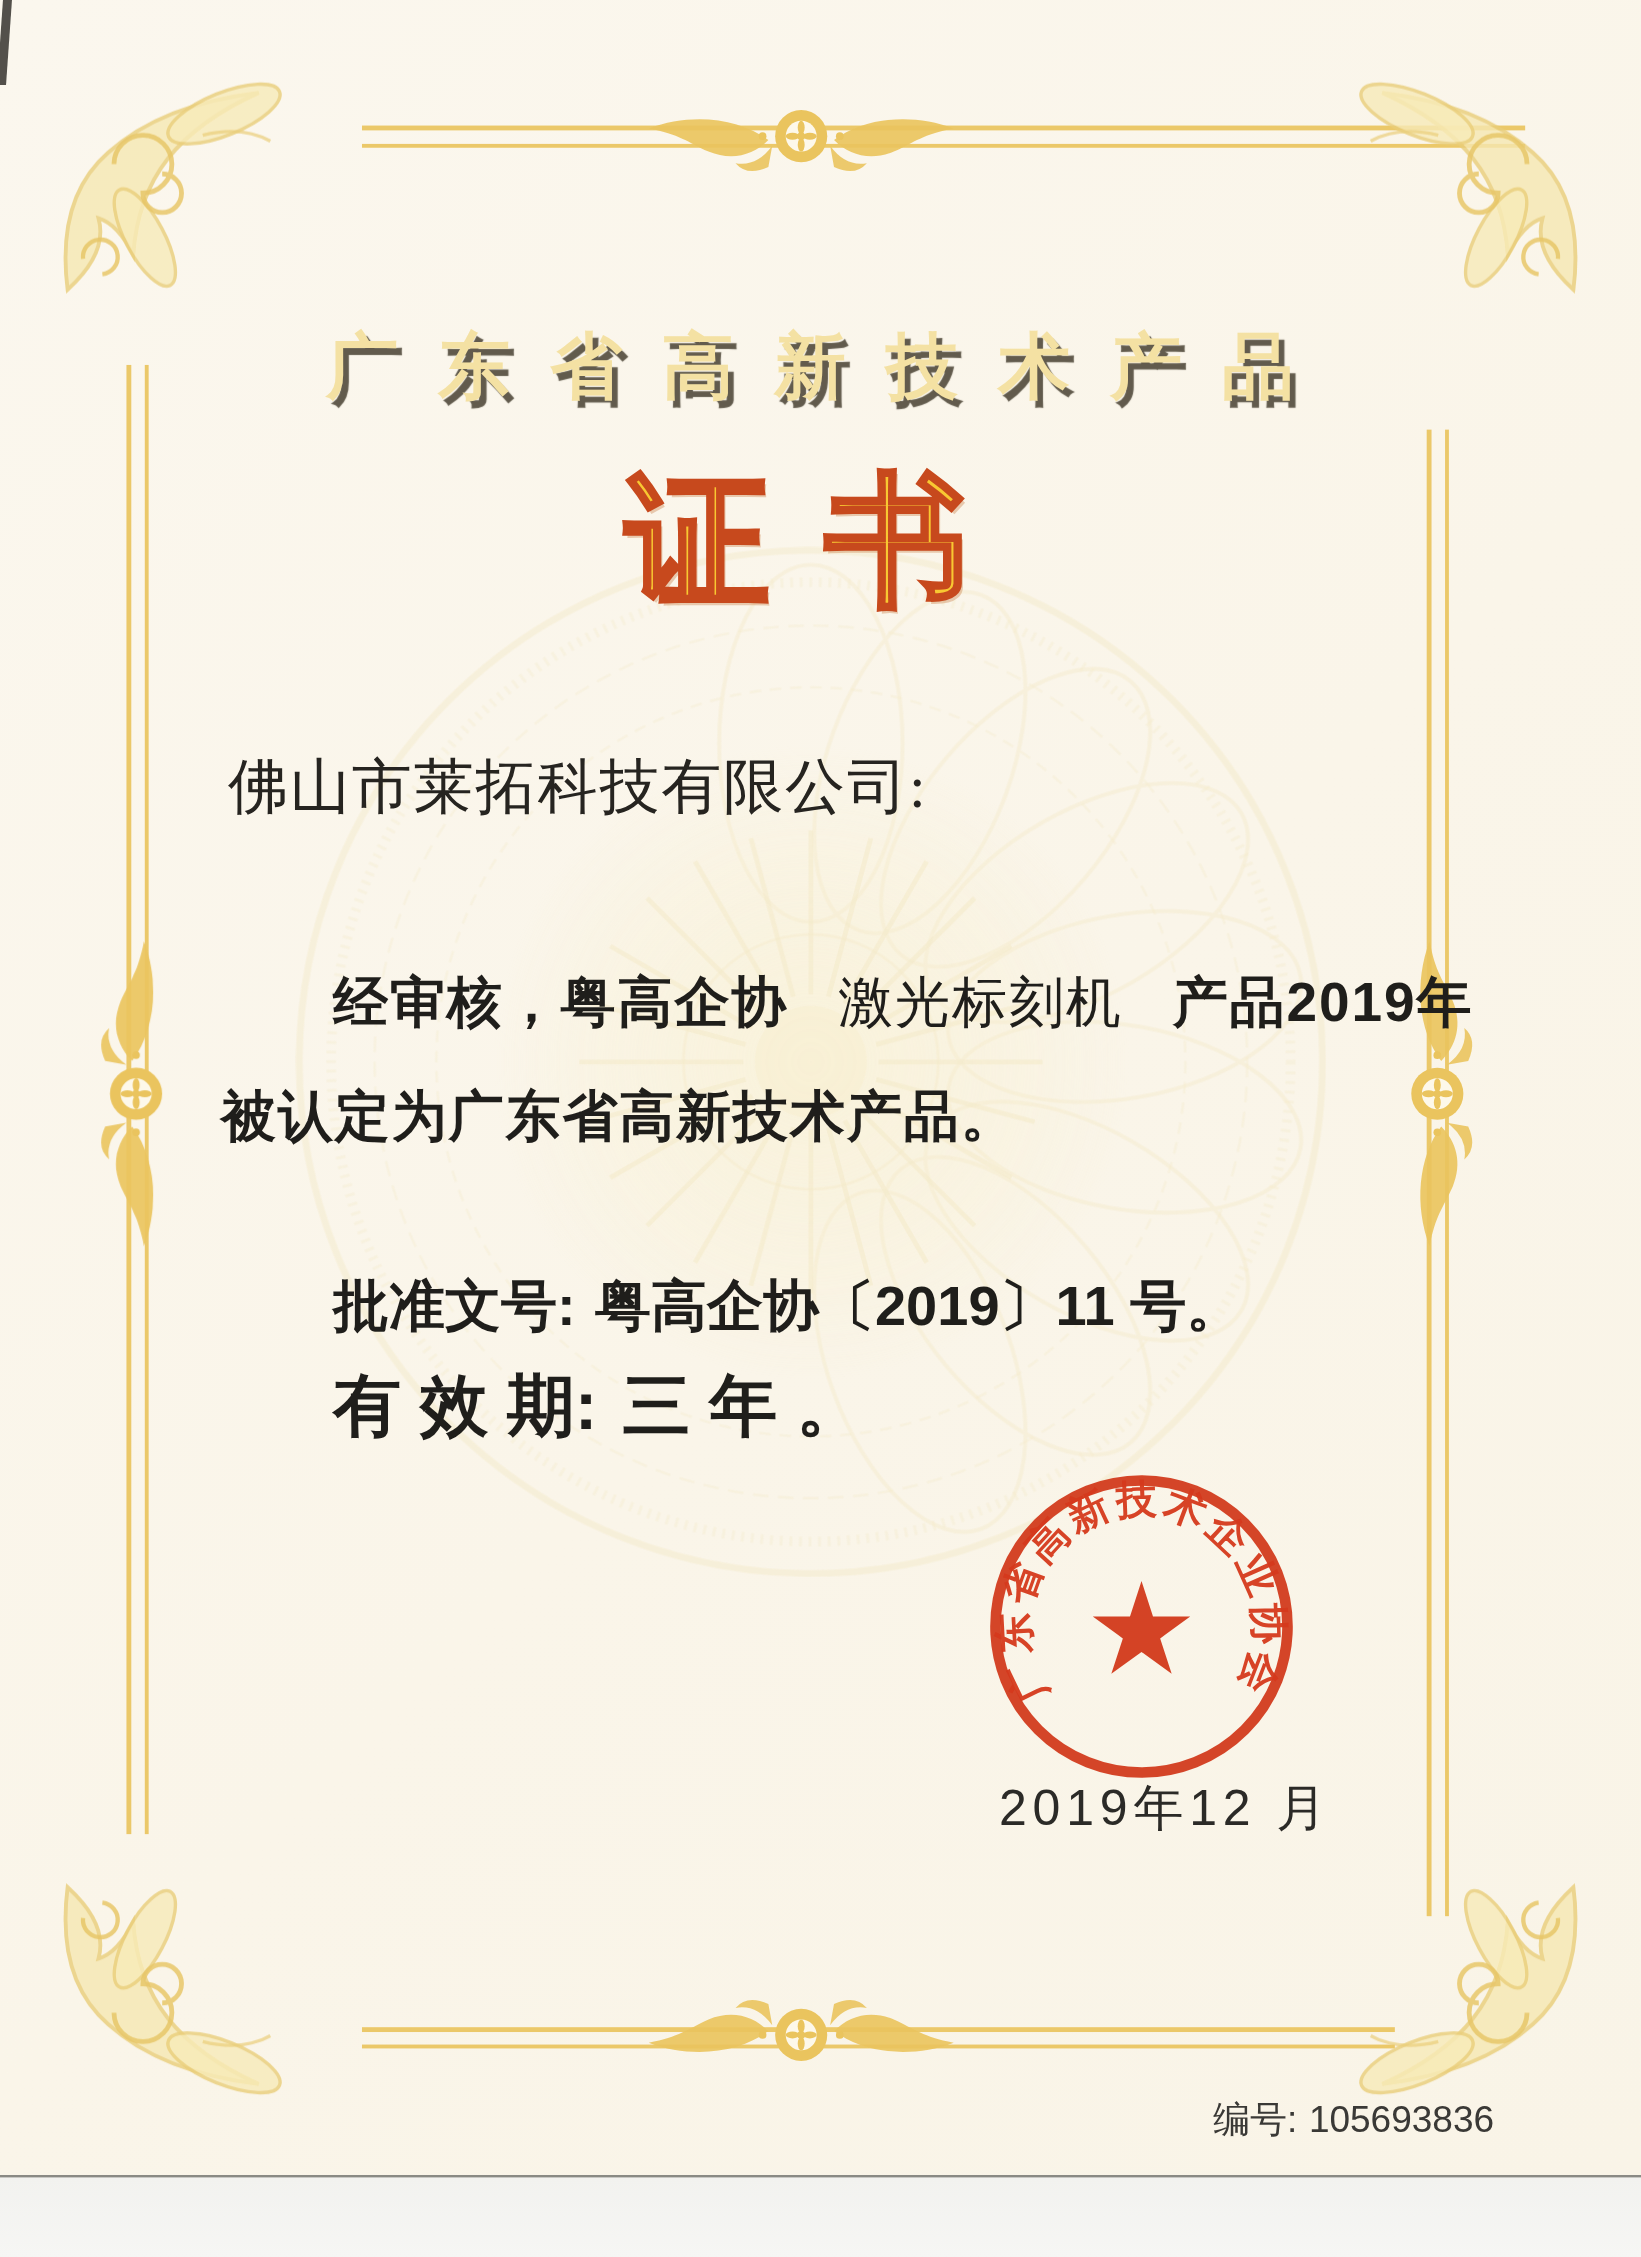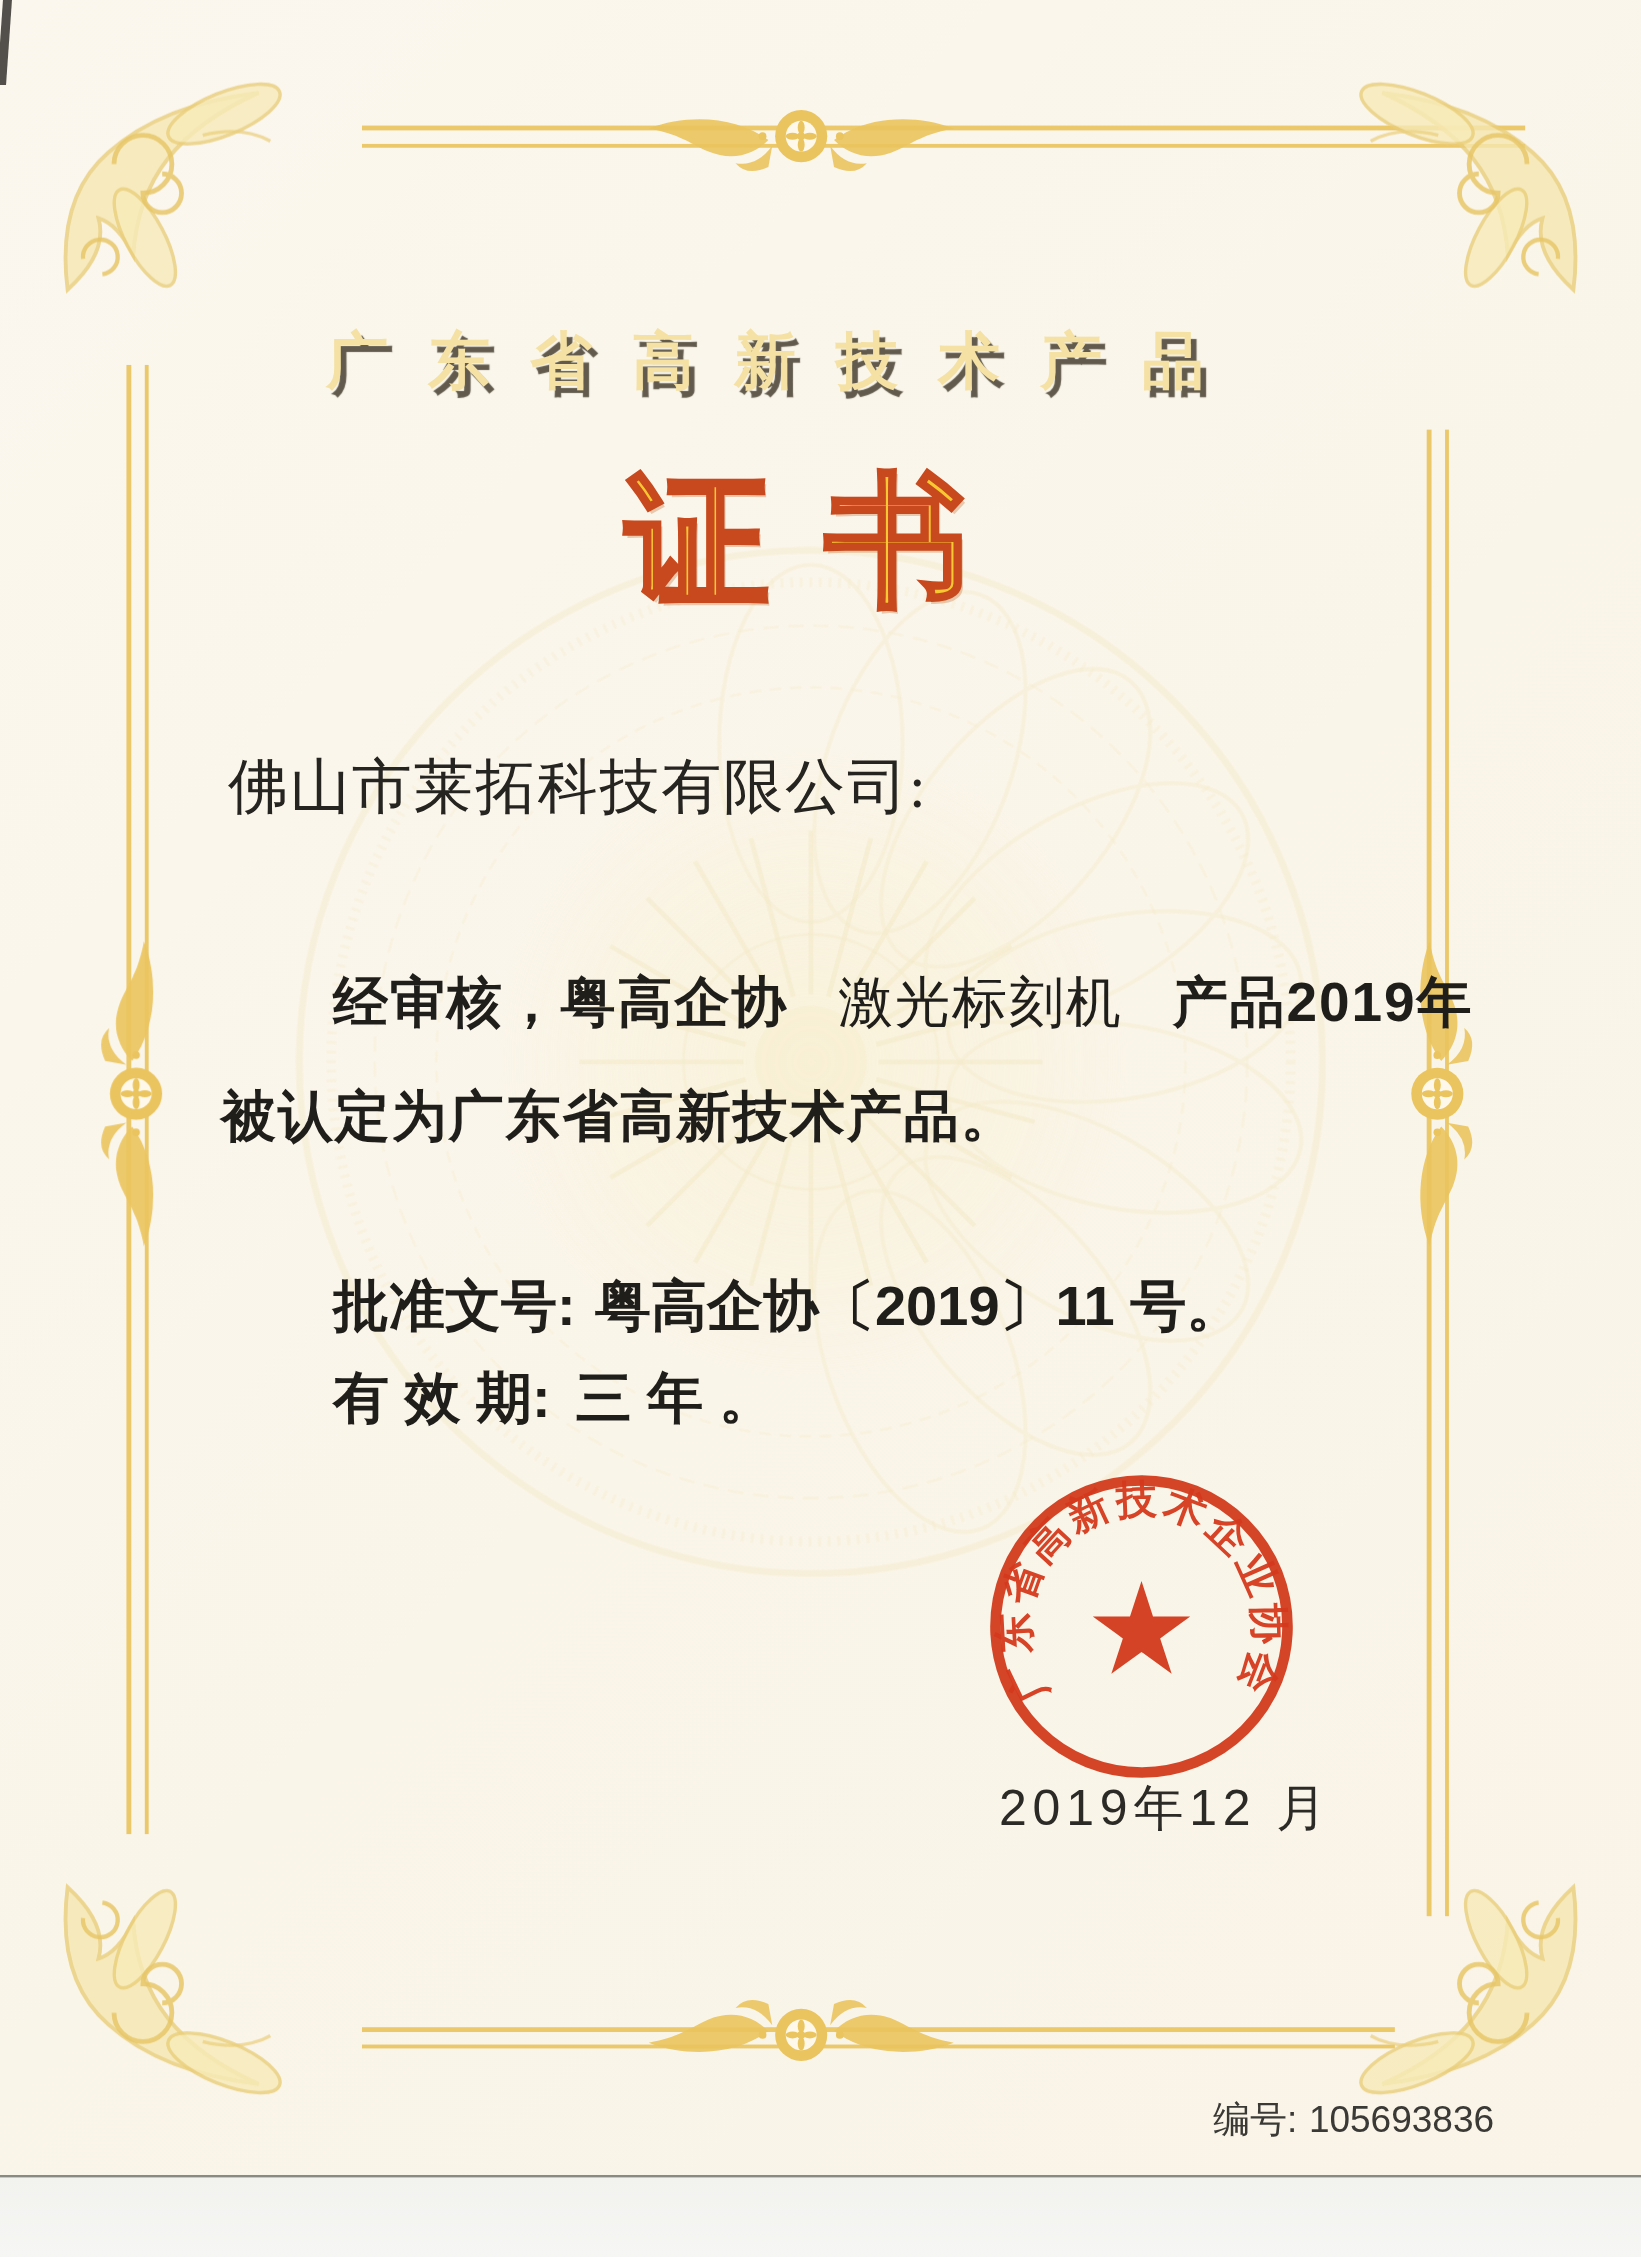--- a/index.html
+++ b/index.html
@@ -7,35 +7,35 @@
          font-family:"Liberation Sans",sans-serif;background:#f4f4f1;}
   .paper{position:absolute;left:0;top:0;width:1641px;height:2175px;
          background:linear-gradient(135deg,#fbf7ee 0%,#faf5e9 55%,#f9f4e7 100%);}
   .scan-bottom{position:absolute;left:0;top:2175px;width:1641px;height:82px;
          background:linear-gradient(180deg,#8a8a84 0,#8a8a84 1.9px,#f2f2ef 2.9px,#f6f6f4 100%);}
   .scan-edge{position:absolute;left:0;top:0;width:8.7px;height:85px;background:#35332e;
          transform:skewX(-4deg);opacity:.85;}
   .deco{position:absolute;left:0;top:0;width:1641px;height:2257px;pointer-events:none;}
 
   .t{position:absolute;white-space:nowrap;color:#211f1b;}
-  .title{left:326px;top:319px;font-size:62px;font-weight:700;letter-spacing:40px;
+  .title{left:326px;top:319px;font-size:72px;font-weight:700;letter-spacing:40px;
          color:#f4e1a3;text-shadow:5.8px 6.8px 1px rgba(76,69,55,.88);}
   .subtitle{left:626px;top:446px;font-size:143px;font-weight:700;
          font-family:"Liberation Serif",serif;color:#f8c832;
          -webkit-text-stroke:3.9px #c7491d;text-shadow:2.9px 3.9px 0 rgba(190,95,30,.30);}
   .subtitle .gap{margin-right:56px;}
   .recipient{left:228px;top:747px;font-size:60px;letter-spacing:1.9px;
          font-family:"Liberation Serif",serif;color:#262420;}
   .bodyline{font-size:55px;font-weight:700;color:#1f1e1b;letter-spacing:1.9px;}
   .line1{left:333px;top:966px;}
   .line1 .product{font-family:"Liberation Serif",serif;font-weight:400;margin:0 50px;}
   .line2{left:221px;top:1080px;}
   .approval{left:333px;top:1269px;font-size:56px;font-weight:700;color:#1f1e1b;text-align:right;}
   .approval .val{margin-left:19.3px;}
-  .validity{left:333px;top:1361px;font-size:56px;font-weight:700;color:#1f1e1b;}
+  .validity{left:333px;top:1361px;font-size:68px;font-weight:700;color:#1f1e1b;}
   .validity .val{margin-left:25px;}
   .date{left:999px;top:1775px;font-size:50px;font-weight:500;letter-spacing:5.8px;color:#2b2a27;text-align:right;}
   .serial{left:1213px;top:2095px;font-size:37px;color:#3a3936;}
   .serial .val{margin-left:11.6px;}
   .seal{position:absolute;left:981px;top:1466px;width:321px;height:321px;}
 </style>
 </head>
 <body>
 
 <div class="stage">

